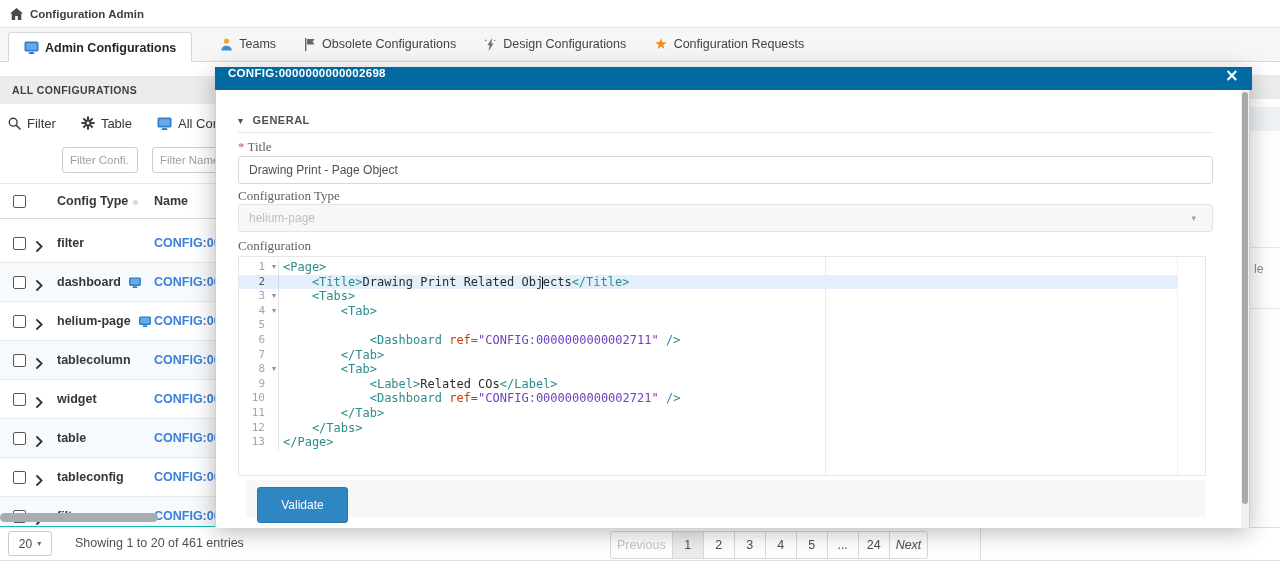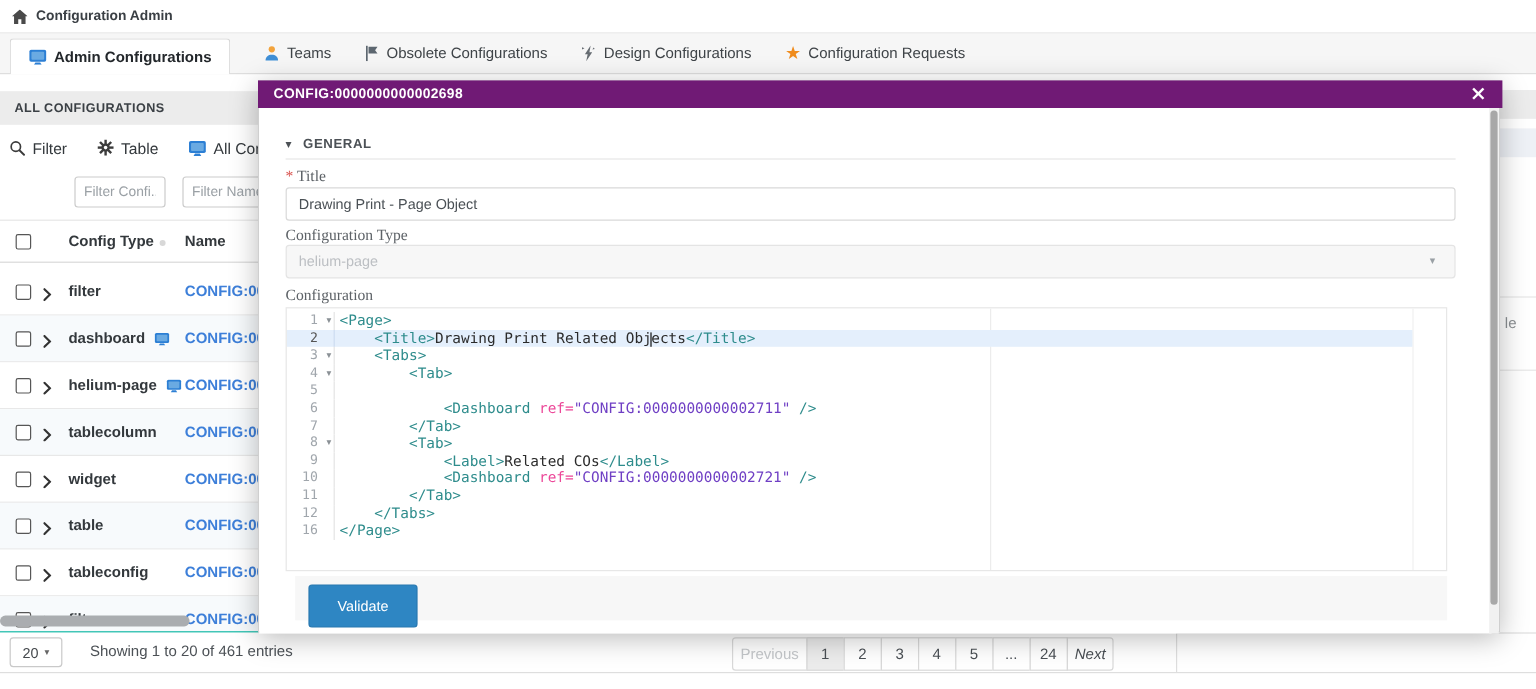--- a/index.html
+++ b/index.html
@@ -77,22 +77,22 @@
   .rp-band1 { position:absolute; left:0; top:13px; width:100%; height:24px; background:#ececec; }
   .rp-band2 { position:absolute; left:0; top:45px; width:100%; height:24px; background:#eef1f6; }
   .rp-line { position:absolute; left:0; width:100%; height:1px; background:#e6e6e6; }
   .rp-text { position:absolute; left:274px; top:200px; font-size:12.5px; color:#8b8f93; }
   .rp-footerbox { position:absolute; left:980px; top:527px; width:300px; height:33px; background:#fff;
                   border-left:1px solid #dedede; border-top:1px solid #dedede; }
 
   
   .modal { position:absolute; left:215px; top:67px; width:1035px; height:460px; background:#fff; z-index:10;
            border:1px solid #cfcfcf; box-shadow:0 5px 22px rgba(0,0,0,.28); }
-  .modal-header { position:absolute; left:-1px; top:-1px; width:1037px; height:23px; background:#701a75;
-                  display:flex; align-items:center; padding:0 13px; }
+  .modal-header { position:absolute; left:-1px; top:-1px; width:1037px; height:23px; background:#0369a1;
+                  display:flex; align-items:flex-start; padding:0 13px; }
   .modal-title { color:#fff; font-size:11.5px; font-weight:bold; letter-spacing:.3px; }
   .modal-close { margin-left:auto; color:#fff; font-size:17px; font-weight:bold; line-height:1; cursor:default;
                  font-family:"DejaVu Sans",sans-serif; }
   .modal-body { position:absolute; left:0; top:22px; width:1027px; height:438px; background:#fff; }
   .section-hd { position:absolute; left:22px; top:24px; display:flex; align-items:center; gap:9px;
                 font-size:11px; font-weight:bold; letter-spacing:.5px; color:#4c5156; }
   .section-hd .caret-glyph { font-size:10px; color:#4c5156; }
   .section-rule { position:absolute; left:22px; top:42px; width:975px; height:1px; background:#e6e6e6; border:none; }
   .lbl { position:absolute; left:22px; font-size:13px; color:#5d6267;font-family:Liberation Serif, serif; }
   .req { color:#d9534f; margin-right:3px; }
@@ -112,21 +112,21 @@
   .track-line { position:absolute; left:938px; top:0; bottom:0; width:1px; background:#f0f0f0; }
   .cl { display:flex; height:14.6px; line-height:14.6px; }
   .cl.active { background:#e4effc; }
   .gut { position:relative; width:40px; flex:0 0 40px; text-align:right; padding-right:13px;
          color:#a0a6ac; font-size:11px; border-right:1px solid #e4e4e4; }
   .cl.active .gut { color:#555; border-right-color:#cddcf0; }
   .fold { position:absolute; right:2px; top:0; font-style:normal; font-size:8px; color:#8b9196;
           font-family:"DejaVu Sans",sans-serif; }
   .code { white-space:pre; padding-left:4px; }
   .tk-tag  { color:#2e8c8c; }
-  .tk-attr { color:#ec4899; }
+  .tk-attr { color:#c2410c; }
   .tk-str  { color:#6f3fc4; }
   .tk-text { color:#2b2b2b; }
   .cursor { display:inline-block; width:0; height:12px; border-left:1.4px solid #111;
             vertical-align:text-bottom; margin:0 -0.7px; }
 
   .modal-footer-strip { position:absolute; left:30px; top:390px; width:960px; height:37px; background:#f7f7f7; }
   .validate-btn { position:absolute; left:11px; top:7px; width:91px; height:36px; background:#2e86c3;
                   color:#fff; border:1px solid #2878b0; border-radius:3px; font-size:12px;
                   font-family:"Liberation Sans",sans-serif; }
   .modal-scrollbar { position:absolute; right:0; top:22px; width:8px; height:438px; background:#f1f1f1; }
@@ -418,21 +418,21 @@
             </div>
             <div class="cl">
               <span class="gut">11</span>
               <span class="code"><span class="tk-tag">        &lt;/Tab&gt;</span></span>
             </div>
             <div class="cl">
               <span class="gut">12</span>
               <span class="code"><span class="tk-tag">    &lt;/Tabs&gt;</span></span>
             </div>
             <div class="cl">
-              <span class="gut">16</span>
+              <span class="gut">13</span>
               <span class="code"><span class="tk-tag">&lt;/Page&gt;</span></span>
             </div>
           </div>
       </div>
 
       <div class="modal-footer-strip">
         <button class="validate-btn">Validate</button>
       </div>
     </div>
     <div class="modal-scrollbar">

